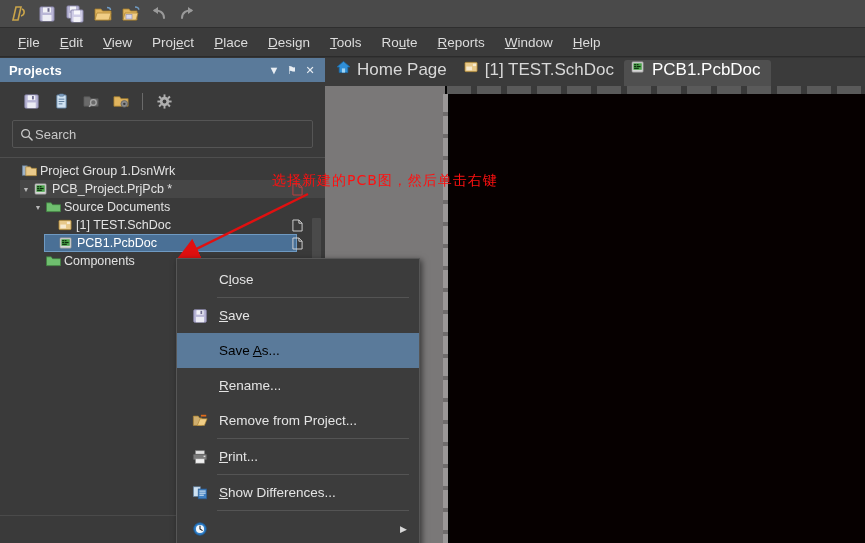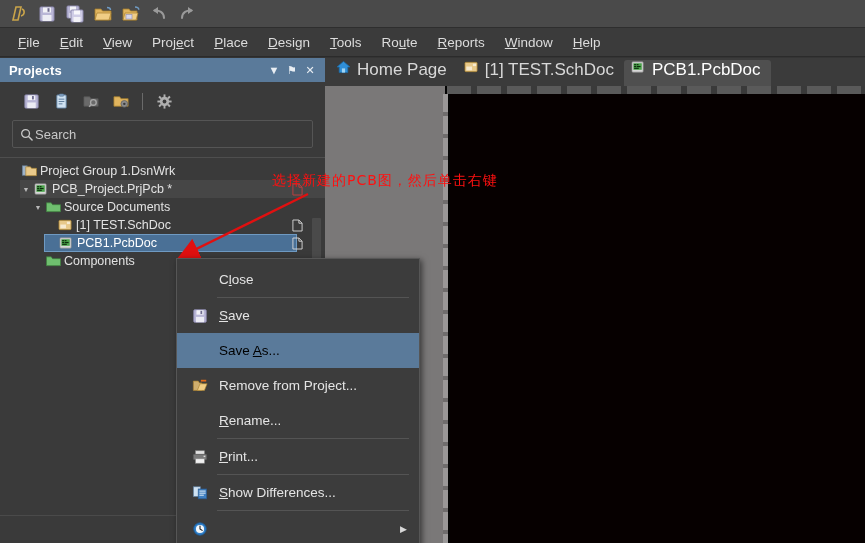--- a/index.html
+++ b/index.html
@@ -567,32 +567,32 @@
             <rect x="4.5" y="10" width="9" height="6" fill="#ececf4"></rect>
           </svg>
         </span>
         <span class="cilabel"><u>S</u>ave</span>
       </div>
       <div class="ci highlight">
         <span class="ciicon"></span>
         <span class="cilabel">Save <u>A</u>s...</span>
       </div>
       <div class="ci">
+        <span class="ciicon"></span>
+        <span class="cilabel"><u>R</u>ename...</span>
+      </div>
+      <div class="ci">
         <span class="ciicon">
           <svg width="16" height="16" viewBox="0 0 18 18">
             <path d="M1.5 3.5 L7 3.5 L8.4 5.5 L11 5.5 L11 14 L1.5 14 Z" fill="#cfae6e" stroke="#a67f2e" stroke-width=".8"></path>
             <path d="M9 6.5 L17 6.5 L14 14 L6 14 Z" fill="#f0cd85" stroke="#a67f2e" stroke-width=".7"></path>
             <rect x="10" y="2" width="6" height="2" fill="#e06a1a"></rect>
           </svg>
         </span>
         <span class="cilabel">Remove from Project...</span>
-      </div>
-      <div class="ci">
-        <span class="ciicon"></span>
-        <span class="cilabel"><u>R</u>ename...</span>
       </div>
       <div class="csep"></div>
       <div class="ci">
         <span class="ciicon">
           <svg width="16" height="16" viewBox="0 0 18 18">
             <rect x="4" y="2" width="10" height="4" fill="#e2e2e2" stroke="#8a8a8a" stroke-width=".7"></rect>
             <rect x="1.5" y="6" width="15" height="6" rx="1" fill="#7a7a7a" stroke="#5a5a5a" stroke-width=".7"></rect>
             <rect x="4" y="11" width="10" height="5" fill="#f0f0f0" stroke="#8a8a8a" stroke-width=".7"></rect>
             <rect x="13" y="7.5" width="2" height="1.6" fill="#d8d8d8"></rect>
           </svg>

